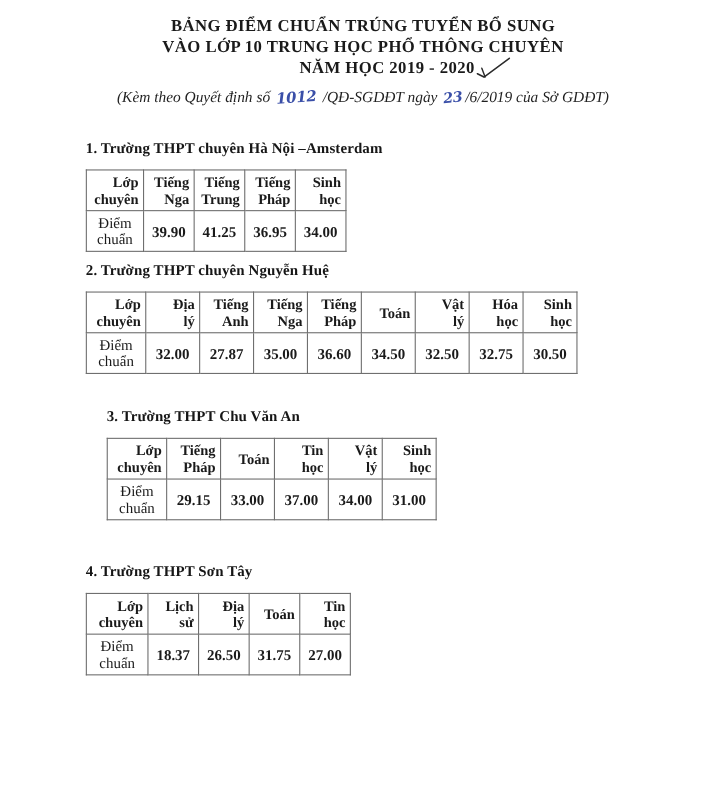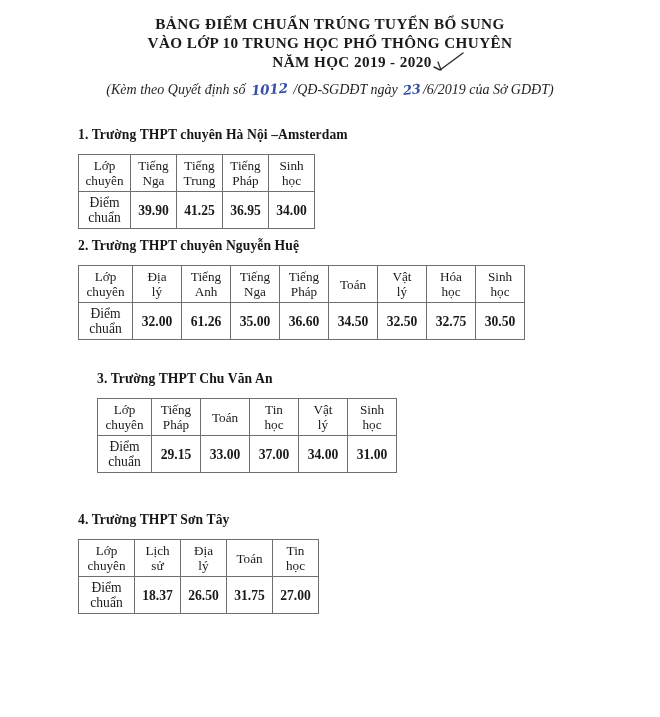--- a/index.html
+++ b/index.html
@@ -108,21 +108,22 @@
     text-align: center;
     vertical-align: middle;
     font-size: 13.2px;
     line-height: 15px;
     color: #1a1a1a;
     padding: 3px 4px;
     height: 30px;
     box-sizing: border-box;
   }
   table.score tr.head td {
-    font-weight: normal;
+    font-weight: bold;
+    text-align: right;
   }
   table.score tr.value td {
     font-weight: bold;
     font-size: 13.6px;
   }
   table.score td.rowlabel {
     font-weight: normal;
     font-size: 13.2px;
   }
   table.score tr.value td.rowlabel {
@@ -245,21 +246,21 @@
                 <span class="cellwrap">Sinh
 học</span>
               </td>
         </tr>
         <tr class="value">
           <td class="c0 rowlabel">
                 <span class="cellwrap">Điểm
 chuẩn</span>
               </td>
           <td class="cx">32.00</td>
-          <td class="cx">61.26</td>
+          <td class="cx">27.87</td>
           <td class="cx">35.00</td>
           <td class="cx">36.60</td>
           <td class="cx">34.50</td>
           <td class="cx">32.50</td>
           <td class="cx">32.75</td>
           <td class="cx">30.50</td>
         </tr>
       </tbody>
         </table>
     </div>

